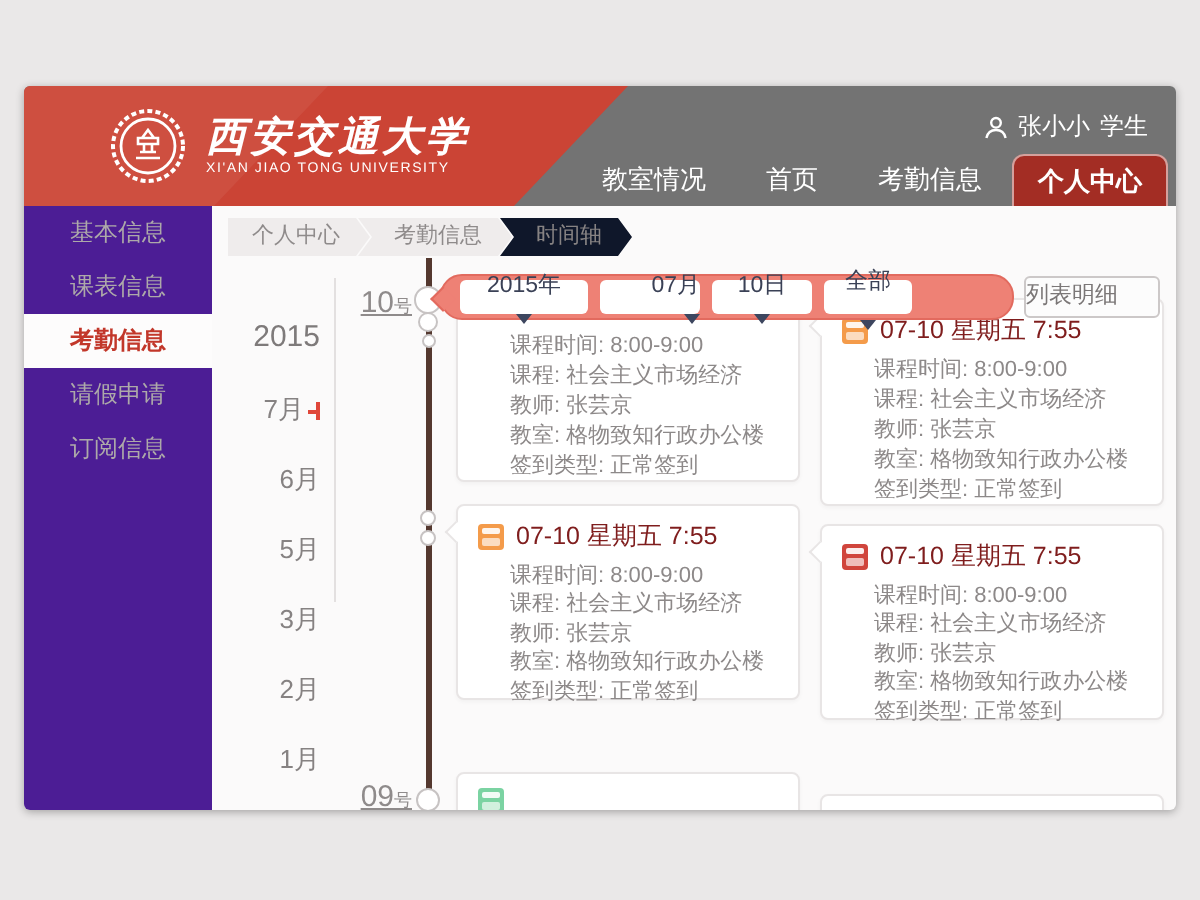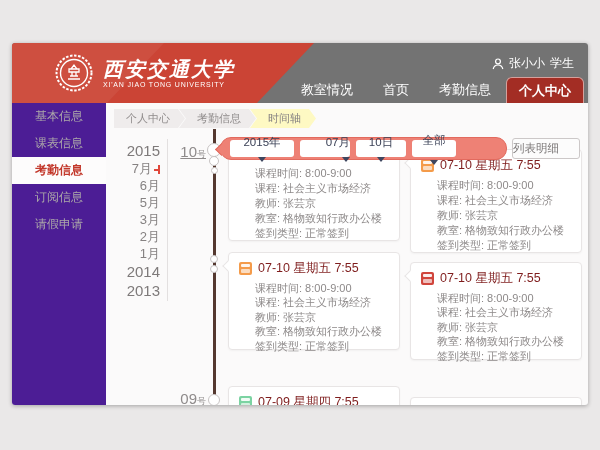--- a/index.html
+++ b/index.html
@@ -32,24 +32,24 @@
   
   .sidebar { position:absolute; left:0; top:60px; bottom:0; width:94px; background:#4c1d95; }
   .side-item { height:27px; line-height:27px; text-align:center; font-size:12px; color:#ada9a9; cursor:pointer; }
   .side-item.active { background:#fdfcfc; color:#c2372a; font-weight:bold; }
   
   .breadcrumb { position:absolute; left:102px; top:66px; display:flex; }
   .crumb { height:19px; line-height:19px; font-size:11px; color:#8f8b8b; background:#efecec;
     padding:0 15px 0 12px; margin-right:1px;
     clip-path:polygon(0 0,calc(100% - 7px) 0,100% 50%,calc(100% - 7px) 100%,0 100%); cursor:pointer; }
   .crumb.mid,.crumb.last { clip-path:polygon(0 0,calc(100% - 7px) 0,100% 50%,calc(100% - 7px) 100%,0 100%,7px 50%); margin-left:-7px; padding-left:18px; }
-  .crumb.last { background:#fef9c3; color:#878383; }
+  .crumb.last { background:#0f172a; color:#878383; }
   
   .months { position:absolute; left:96px; top:98px; width:52px; text-align:right; }
-  .m-item { font-size:13px; color:#868282; line-height:17px; cursor:pointer; position:relative; white-space:nowrap; }
+  .m-item { font-size:13px; color:#868282; line-height:17px; cursor:pointer; position:relative; white-space:nowrap;margin-top:18px; }
   .m-item.year { font-size:15px; line-height:19px; color:#7e7a7a; }
   .tick { display:inline-block; width:7px; height:9px; position:relative; vertical-align:middle; margin-left:1px; }
   .tick::before { content:''; position:absolute; right:0; top:0; width:2px; height:9px; background:#e0473a; }
   .tick::after  { content:''; position:absolute; right:1px; top:4px; width:5px; height:2px; background:#e0473a; }
   .vsep { position:absolute; left:155px; top:96px; height:162px; width:1px; background:#e3e0e0; }
   
   .tline { position:absolute; left:201px; top:86px; bottom:0; width:3px; background:#54382f; }
   .dot { position:absolute; background:#fff; border:1px solid #c7c3c3; border-radius:50%; z-index:2; }
   .day { position:absolute; left:150px; width:44px; text-align:right; color:#8f8b8b; white-space:nowrap;text-decoration:underline; }
   .day-num { font-size:15px; }
@@ -121,22 +121,22 @@
       <div class="nav-item">首页</div>
       <div class="nav-item">考勤信息</div>
       <div class="nav-item tab">个人中心</div>
     </div>
   </div>
 
   <div class="sidebar">
     <div class="side-item">基本信息</div>
     <div class="side-item">课表信息</div>
     <div class="side-item active">考勤信息</div>
+    <div class="side-item">请假申请</div>
     <div class="side-item">订阅信息</div>
-    <div class="side-item">请假申请</div>
   </div>
 
   <div class="breadcrumb">
     <div class="crumb">个人中心</div>
     <div class="crumb mid">考勤信息</div>
     <div class="crumb last">时间轴</div>
   </div>
 
   <div class="months">
     <div class="m-item year">2015</div>
@@ -233,19 +233,18 @@
     <div class="cline">课程时间: 8:00-9:00</div>
     <div class="cline">课程: 社会主义市场经济</div>
     <div class="cline">教师: 张芸京</div>
     <div class="cline">教室: 格物致知行政办公楼</div>
     <div class="cline">签到类型: 正常签到</div>
   </div>
 
   <div class="card cL3">
     <div class="card-head">
       <i class="cicon ic-green"></i>
-      <span>07-09 星期四 7:55</span>
     </div>
   </div>
 
   <div class="card cR3"></div>
 
 </div>
 
 </body></html>

